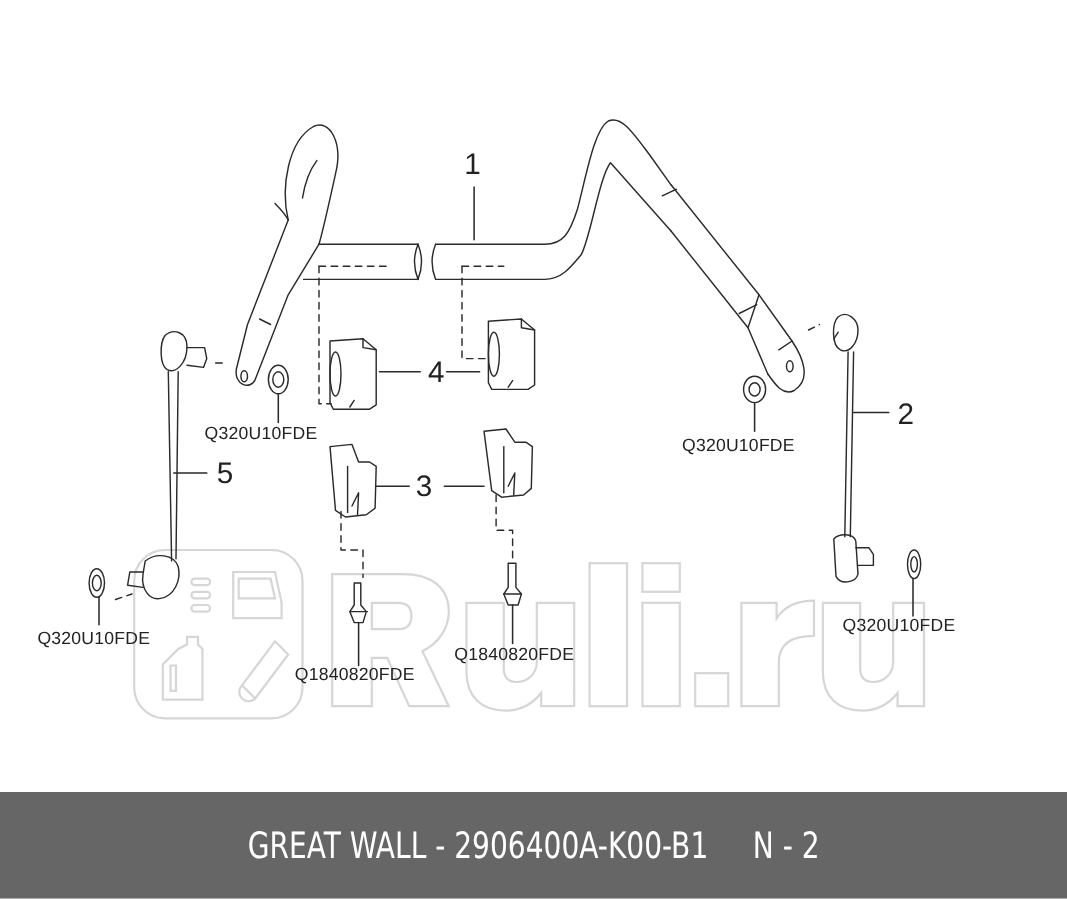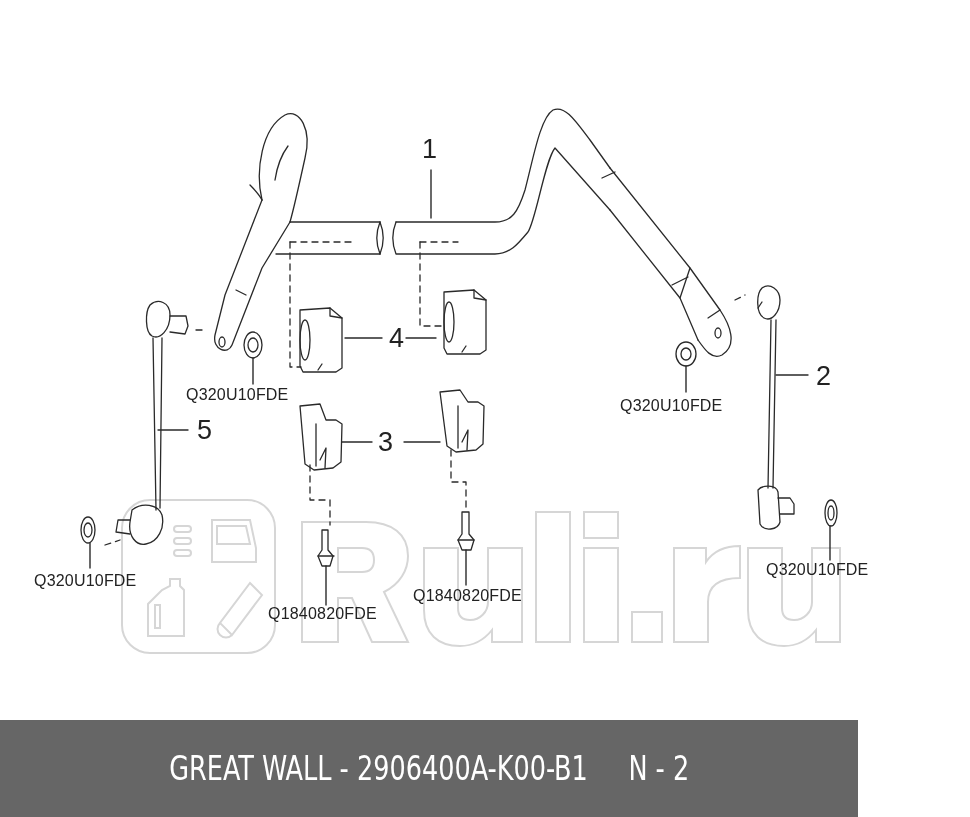--- a/index.html
+++ b/index.html
@@ -1,21 +1,21 @@
 <!DOCTYPE html>
 <html><head>
 <meta charset="utf-8">
 <style>
   html, body { margin: 0; padding: 0; }
   body { width: 970px; height: 817px; background: #ffffff; position: relative; overflow: hidden; font-family: "Liberation Sans", sans-serif; }
   #diagram { position: absolute; left: 0; top: 0; width: 970px; height: 720px; }
   .lbl { position: absolute; color: #222; font-family: "Liberation Sans", sans-serif; white-space: nowrap; }
   .partno { font-size: 16px; letter-spacing: 0.2px; }
   .callout { font-size: 27px; }
-  #footer { position: absolute; left: 0; top: 720px; width: 858px; height: 97px; background: #666666; display: flex; align-items: center; justify-content: center; }
+  #footer { position: absolute; left: 0; top: 720px; width: 970px; height: 97px; background: #666666; display: flex; align-items: center; justify-content: center; }
   #footer-text { color: #ffffff; font-size: 33px; font-family: "DejaVu Sans", sans-serif; font-stretch: condensed; transform: scaleX(0.86); white-space: pre; }
   .wm { position: absolute; }
 </style>
 </head>
 <body>
 
 <svg class="wm" width="970" height="720" style="left:0;top:0;">
   <g fill="none" stroke="#d6d6d6" stroke-width="2">
     <rect x="122" y="500" width="153" height="153" rx="28"></rect>
     <g>

